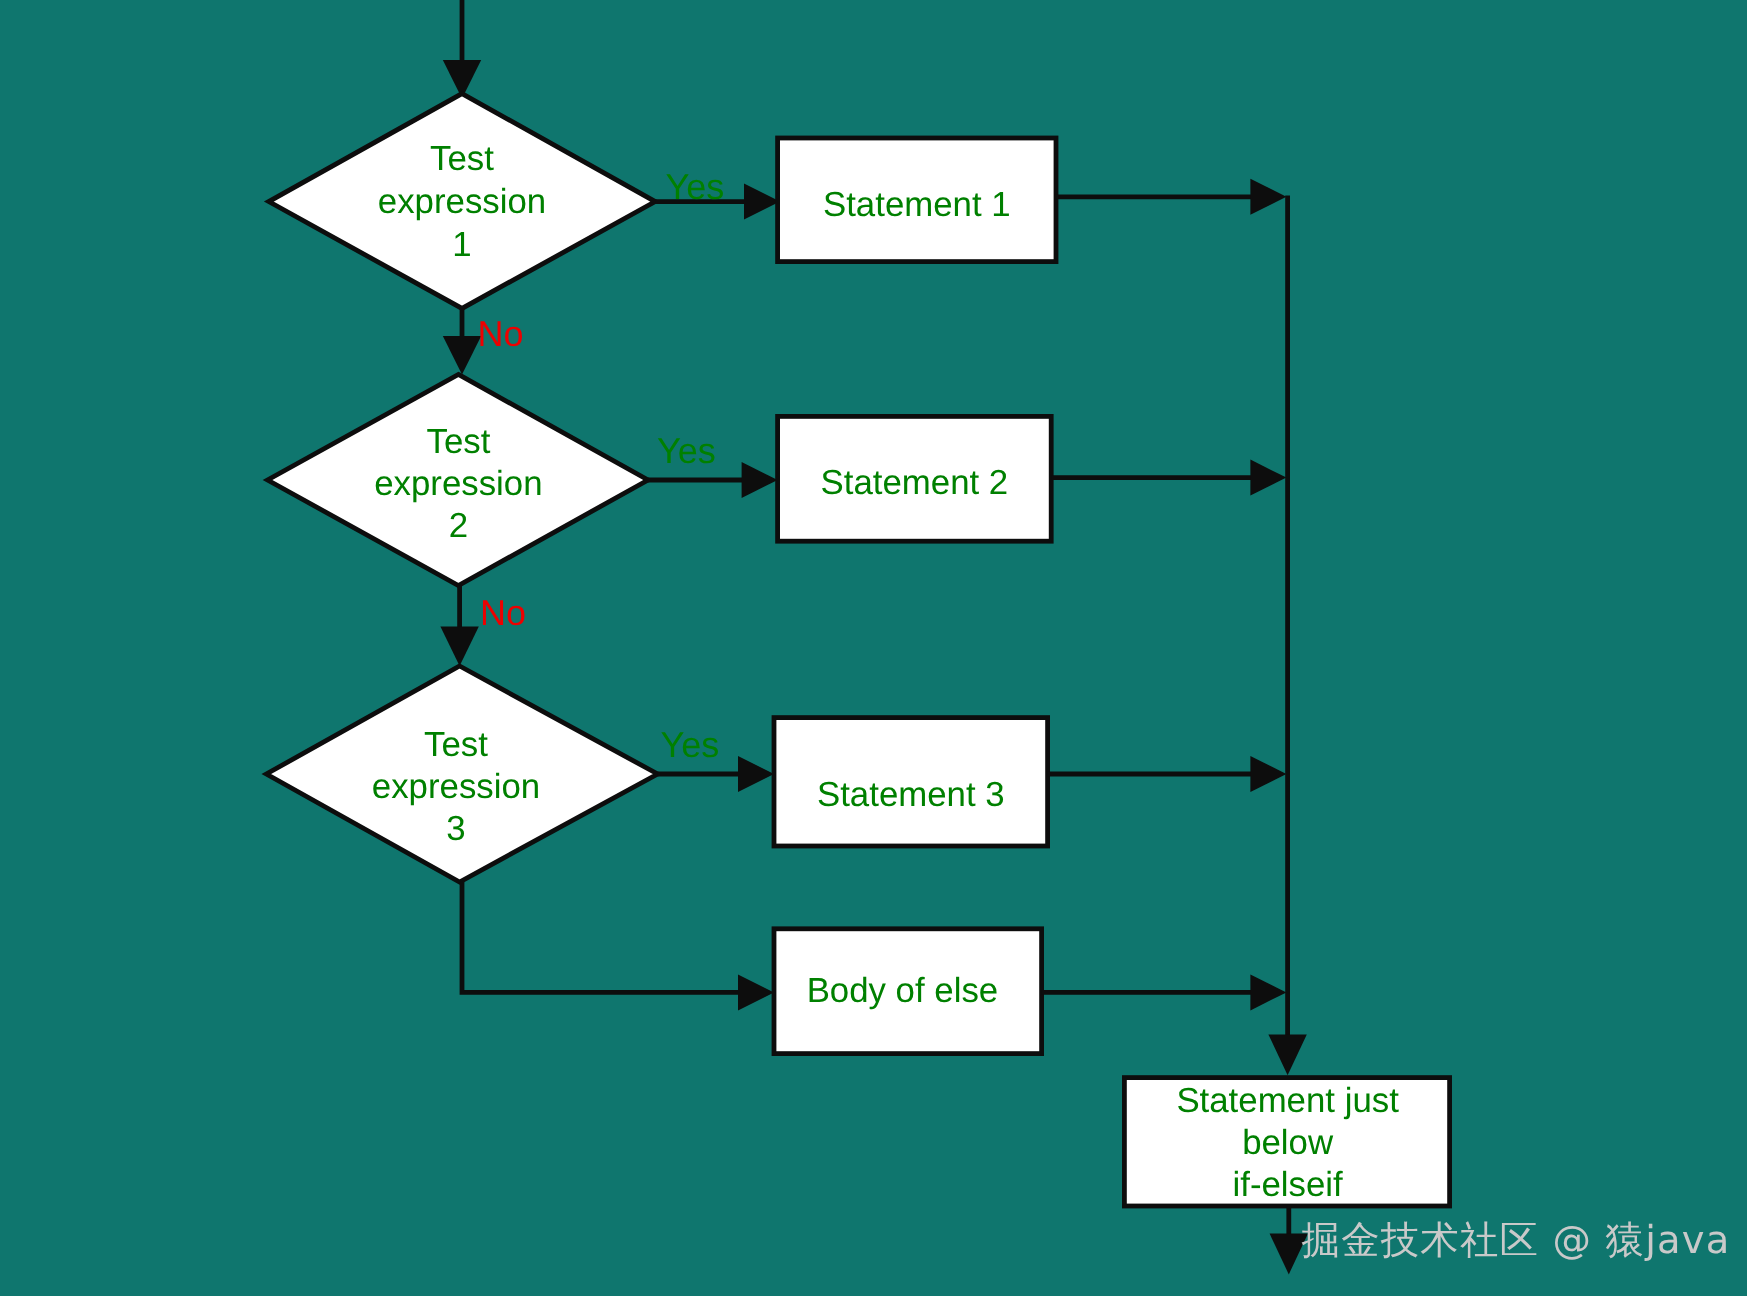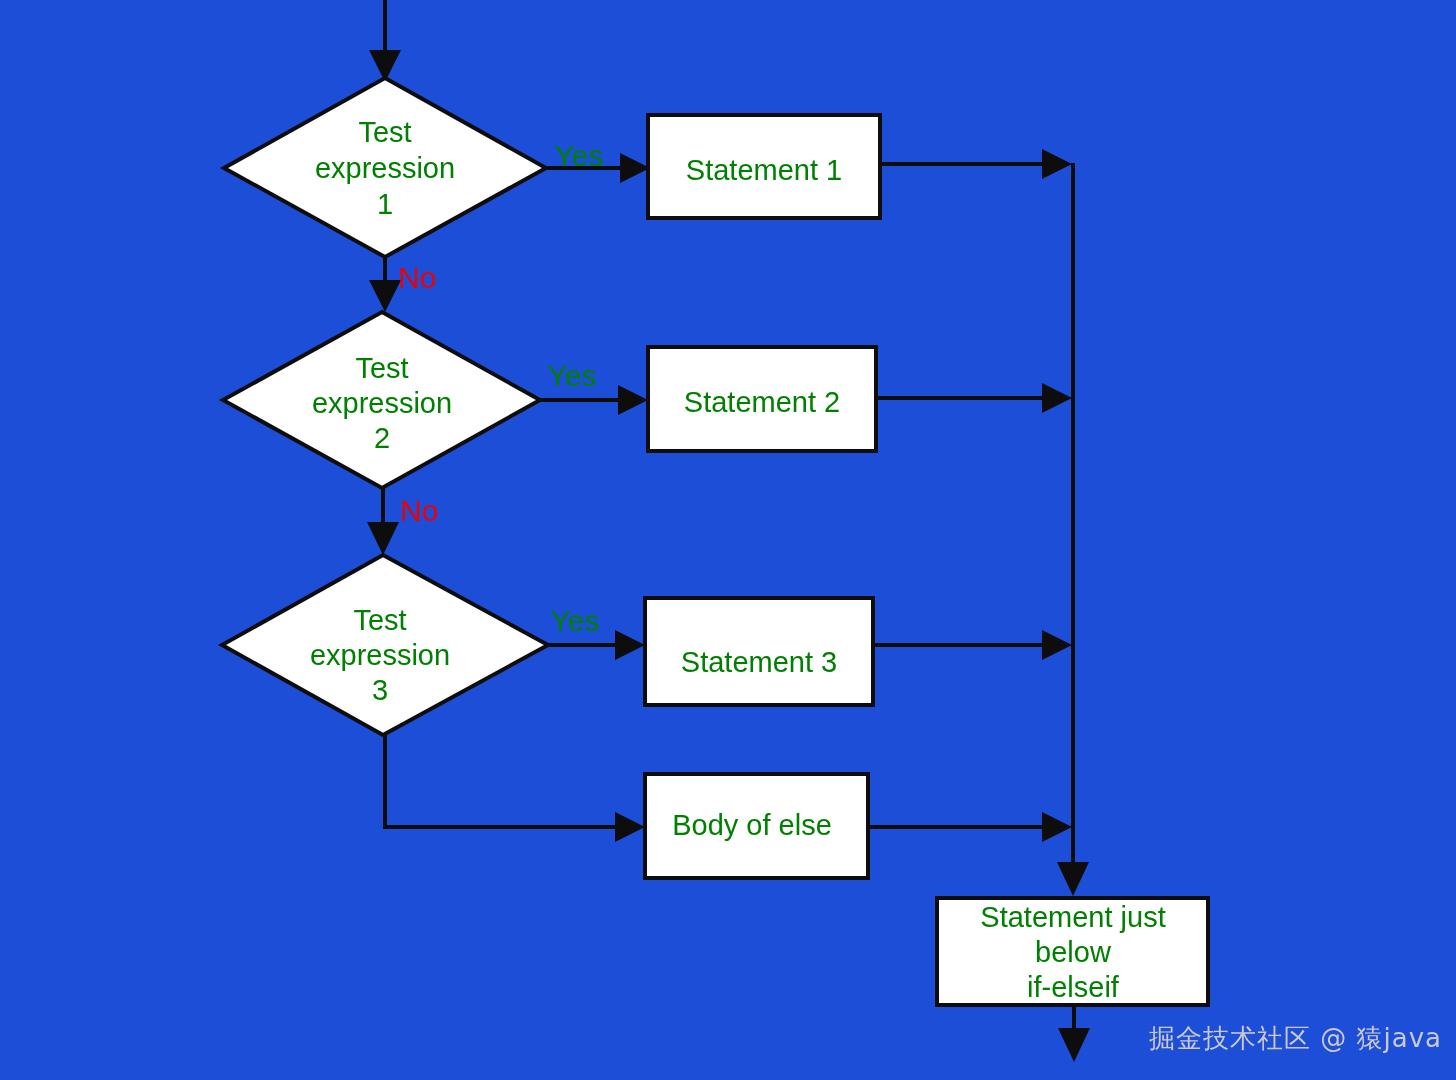--- a/index.html
+++ b/index.html
@@ -7,21 +7,21 @@
     padding: 0;
     background: #ffffff;
   }
   body {
     font-family: "Liberation Sans", sans-serif;
   }
   #canvas {
     position: relative;
     width: 1456px;
     height: 1080px;
-    background: #1d4ed8;
+    background: #0f766e;
     overflow: hidden;
   }
   #flow-svg {
     position: absolute;
     top: 0;
     left: 0;
     width: 1456px;
     height: 1080px;
   }
   .node-shape {
@@ -63,21 +63,21 @@
     font-family: "Liberation Sans", sans-serif;
     font-size: 30px;
     fill: #ee0000;
     text-anchor: start;
   }
   .watermark {
     position: absolute;
     right: 14px;
     bottom: 24px;
     font-family: "DejaVu Sans", sans-serif;
-    font-size: 26px;
+    font-size: 32px;
     color: #c9c9c9;
     letter-spacing: 1px;
     white-space: nowrap;
     user-select: none;
   }
 </style>
 </head>
 <body>
 
 <div id="canvas">

